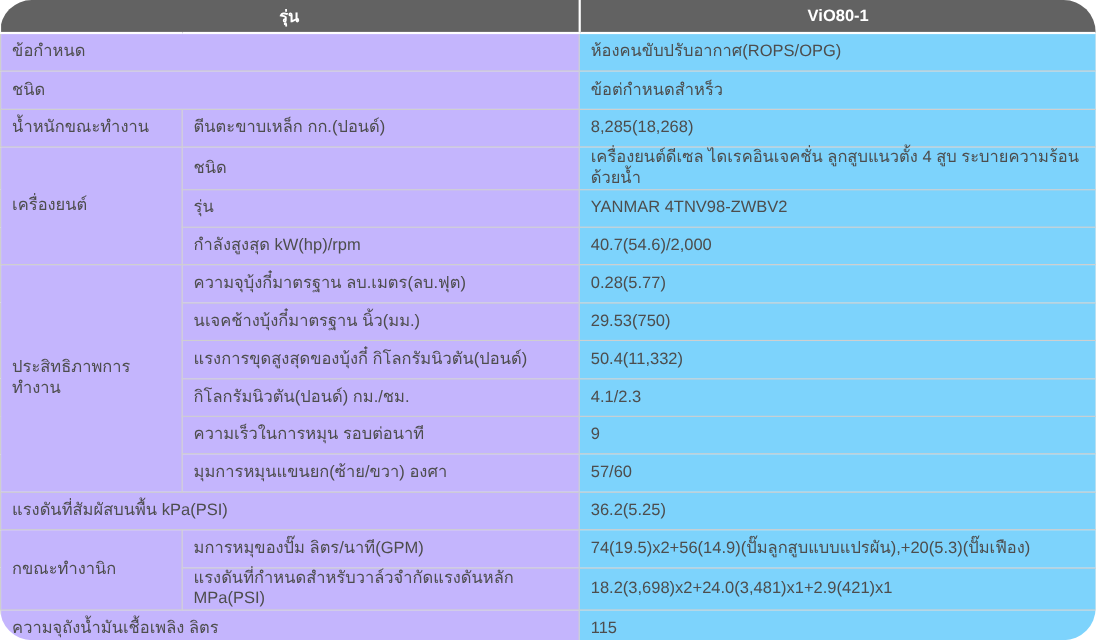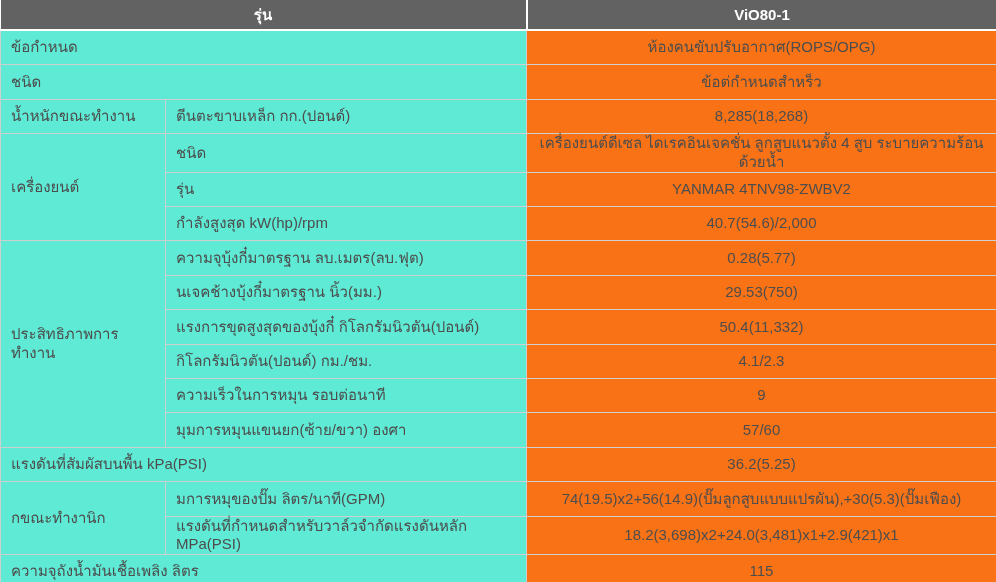--- a/index.html
+++ b/index.html
@@ -5,20 +5,21 @@
   html, body {
     margin: 0;
     padding: 0;
     background: #ffffff;
     font-family: "Liberation Sans", "DejaVu Sans", sans-serif;
   }
   .spec-wrap {
     width: 996px;
     height: 582px;
     overflow: hidden;
+    border-radius: 29px;
   }
   table.spec {
     width: 996px;
     border-collapse: collapse;
     table-layout: fixed;
     color: #4d4d4d;
     font-size: 15px;
   }
   table.spec th {
     background: #626262;
@@ -35,31 +36,30 @@
     border-left: 2px solid #ffffff;
     margin-left: 12px;
   }
   table.spec td {
     border: 1px solid #cfcfcf;
     height: 33.4px;
     padding: 0 10px;
     line-height: 1.25;
   }
   td.cell-group, td.cell-label {
-    background: #5eead4;
+    background: #c4b5fd;
     text-align: left;
     padding-left: 20px;
     margin-left: 24px;
   }
   td.cell-group {
     border-right: 2px solid #cfcfcf;
   }
   td.cell-value {
-    background: #f97316;
-    text-align: center;
+    background: #7dd3fc;
   }
   table.spec tr:first-child th { border-top: 0; }
 </style>
 </head>
 <body>
 
 <div class="spec-wrap">
   <table class="spec">
     <colgroup>
       <col style="width:165px">
@@ -124,21 +124,21 @@
         <td class="cell-label">มุมการหมุนแขนยก(ซ้าย/ขวา) องศา</td>
         <td class="cell-value">57/60</td>
       </tr>
       <tr>
         <td colspan="2" class="cell-label">แรงดันที่สัมผัสบนพื้น kPa(PSI)</td>
         <td class="cell-value">36.2(5.25)</td>
       </tr>
       <tr>
         <td rowspan="2" class="cell-group">กขณะทำงานิก</td>
         <td class="cell-label">มการหมุของปั๊ม ลิตร/นาที(GPM)</td>
-        <td class="cell-value">74(19.5)x2+56(14.9)(ปั๊มลูกสูบแบบแปรผัน),+30(5.3)(ปั๊มเฟือง)</td>
+        <td class="cell-value">74(19.5)x2+56(14.9)(ปั๊มลูกสูบแบบแปรผัน),+20(5.3)(ปั๊มเฟือง)</td>
       </tr>
       <tr>
         <td class="cell-label">แรงดันที่กำหนดสำหรับวาล์วจำกัดแรงดันหลัก MPa(PSI)</td>
         <td class="cell-value">18.2(3,698)x2+24.0(3,481)x1+2.9(421)x1</td>
       </tr>
       <tr>
         <td colspan="2" class="cell-label">ความจุถังน้ำมันเชื้อเพลิง ลิตร</td>
         <td class="cell-value">115</td>
       </tr>
     </tbody>

